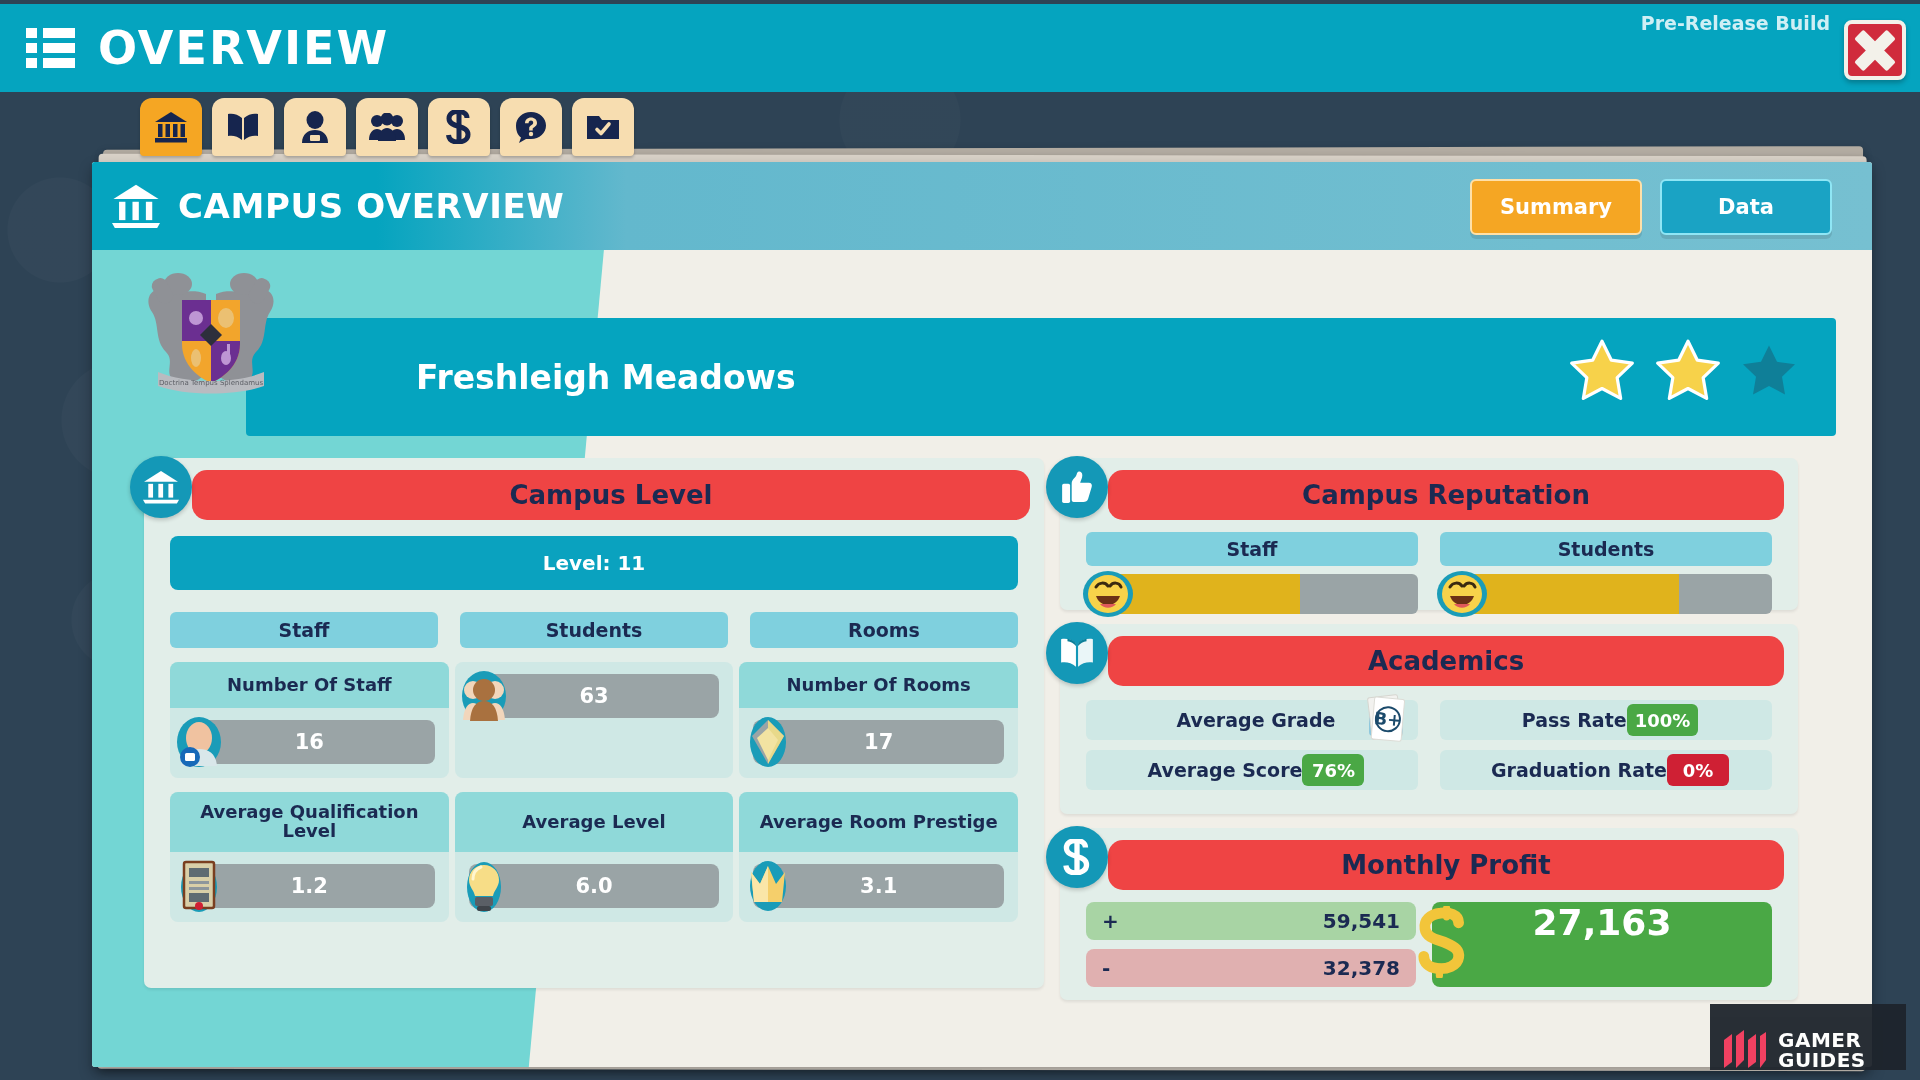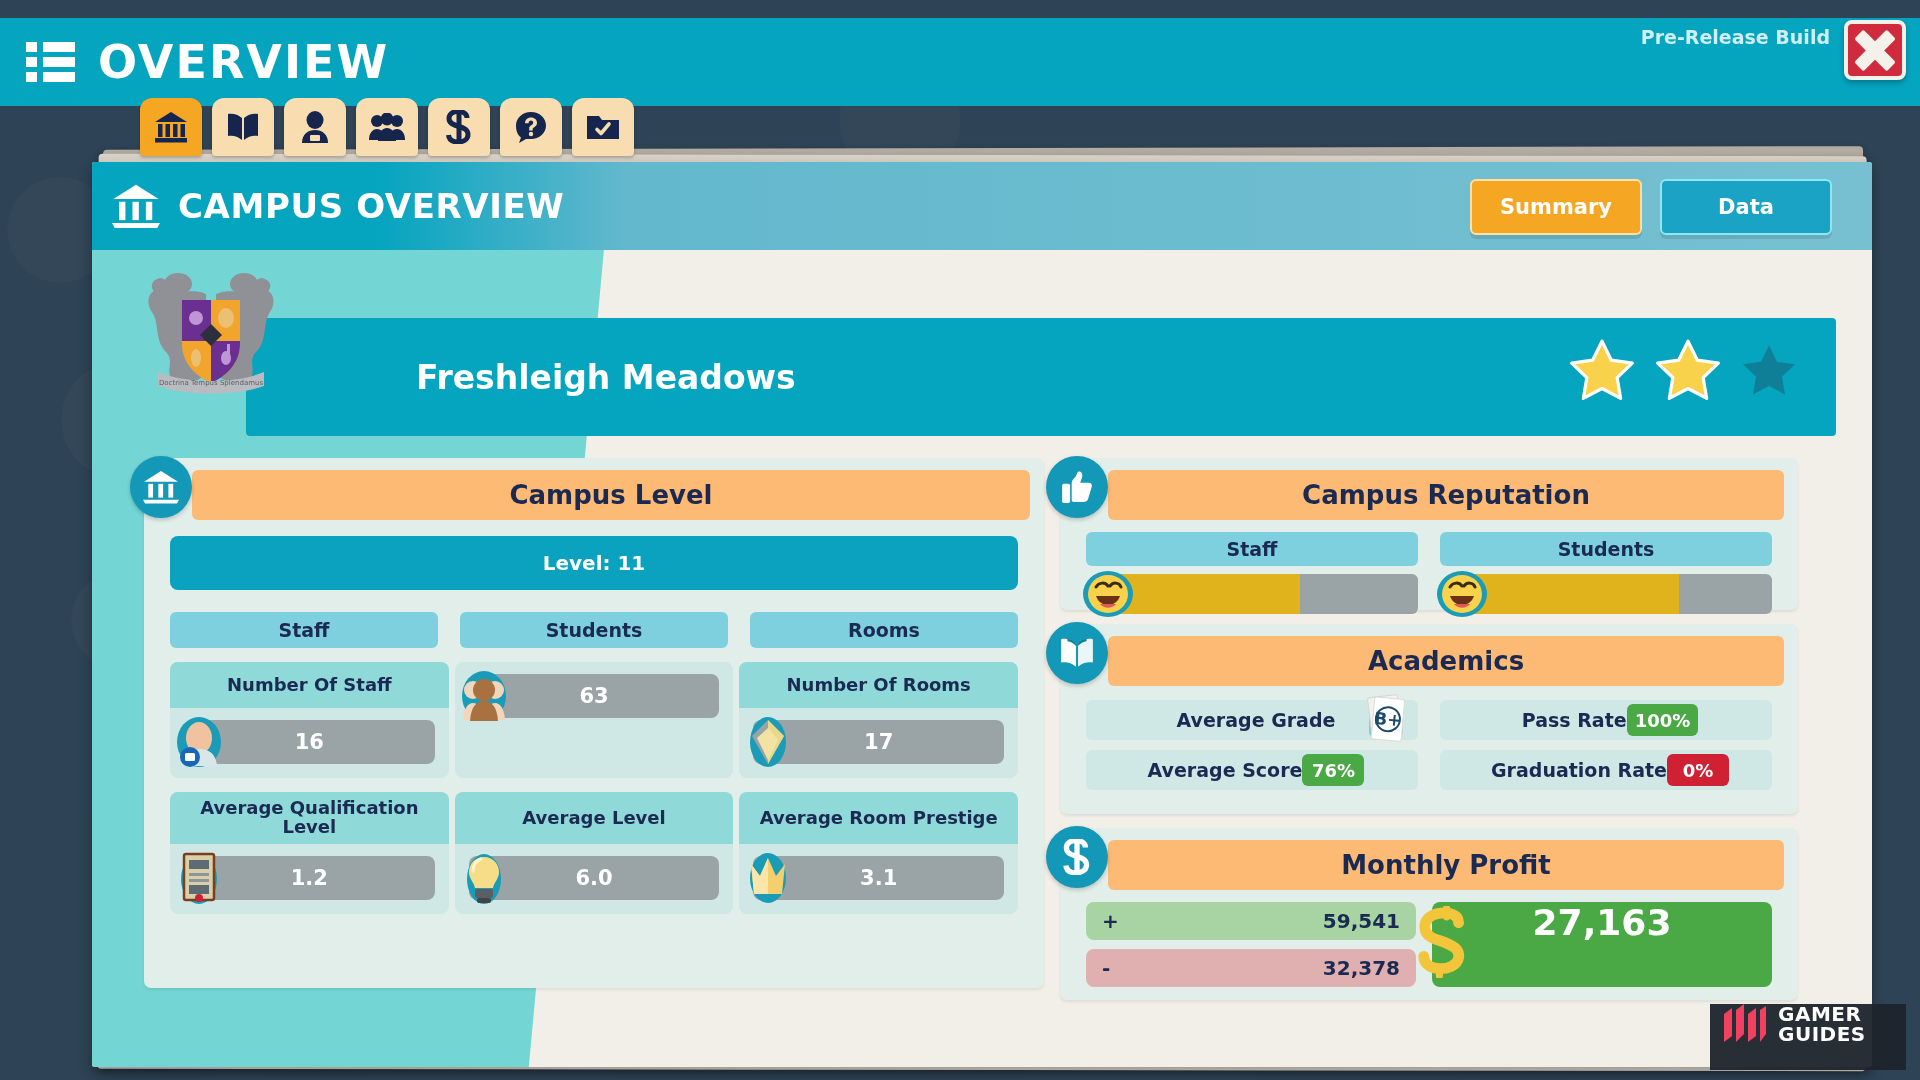--- a/index.html
+++ b/index.html
@@ -19,21 +19,21 @@
       radial-gradient(circle at 120px 420px, rgba(255,255,255,.022) 0 58px, transparent 59px),
       radial-gradient(circle at 120px 620px, rgba(255,255,255,.022) 0 48px, transparent 49px),
       radial-gradient(circle at 60px 230px, rgba(255,255,255,.022) 0 52px, transparent 53px),
       radial-gradient(circle at 900px 120px, rgba(255,255,255,.018) 0 60px, transparent 61px),
       radial-gradient(circle at 1500px 980px, rgba(255,255,255,.018) 0 70px, transparent 71px),
       #2e4355;
   }
 
   
   .topbar {
-    position: absolute; left:0; top:18px; width:1920px; height:88px;
+    position: absolute; left:0; top:4px; width:1920px; height:88px;
     background:#05a4bf;
   }
   .topbar-inner { display:flex; align-items:center; height:88px; padding-left:26px; }
   .list-icon { width:50px; height:42px; position:relative; margin-right:22px; }
   .list-icon i {
     position:absolute; background:#fff; display:block;
   }
   .list-icon .d { width:11px; height:10px; left:0; }
   .list-icon .l { width:32px; height:10px; left:17px; }
   .list-icon .r1 { top:1px; } .list-icon .r2 { top:16px; } .list-icon .r3 { top:31px; }
@@ -133,21 +133,21 @@
   
   .panels { position:absolute; left:52px; top:208px; width:1700px; display:flex; gap:16px; }
   .panel {
     background:#e2eee9; border-radius:7px; position:relative;
     box-shadow:0 2px 3px rgba(0,0,0,.08);
   }
   .panel-left  { width:900px; height:530px; padding:12px 14px 14px 14px; }
   .panel-right-col { width:738px; display:flex; flex-direction:column; gap:14px; }
 
   .panel-title-bar {
-    background:#fdba74; border-radius:6px; height:50px;
+    background:#ef4444; border-radius:15px; height:50px;
     display:flex; align-items:center; justify-content:center;
     color:#1b2a52; font-size:26px; font-weight:bold;
     margin-left:34px; font-family:"DejaVu Sans", sans-serif;
   }
   .panel-badge {
     position:absolute; left:-14px; top:-2px;
     width:62px; height:62px; border-radius:50%;
     background:#1498b7; display:flex; align-items:center; justify-content:center;
     box-shadow:0 2px 4px rgba(0,0,0,.2); z-index:3;
   }
@@ -166,21 +166,21 @@
   }
   .stat-row { display:flex; gap:6px; margin:14px 12px 0 12px; }
   .stat-card {
     flex:1; background:#cfe8e5; border-radius:8px; padding:0 0 14px 0; overflow:hidden;
   }
   .stat-card-title {
     background:#8fd9d9; height:46px; display:flex; align-items:center; justify-content:center;
     color:#1b2a52; font-size:18px; font-weight:bold; text-align:center; line-height:1.05;
     padding:0 6px; font-family:"DejaVu Sans", sans-serif;
   }
-  .stat-card-title.two { height:52px; }
+  .stat-card-title.two { height:60px; }
   .stat-valuebar {
     margin:12px 14px 0 14px; height:44px; background:#9aa4a6; border-radius:8px;
     display:flex; align-items:center; justify-content:center; position:relative;
     color:#fff; font-size:21px; font-weight:bold; font-family:"DejaVu Sans", sans-serif;
   }
   .stat-icon {
     position:absolute; left:-14px; top:-9px; width:58px; height:62px;
     display:flex; align-items:center; justify-content:center;
   }
 
@@ -231,21 +231,21 @@
   .profit-total {
     flex:1; background:#4aa845; border-radius:8px; position:relative;
     display:flex; align-items:flex-start; justify-content:center;
     color:#fff; font-size:36px; font-weight:bold; font-family:"DejaVu Sans", sans-serif;
   }
   .profit-coin { position:absolute; left:-18px; top:4px; width:58px; height:72px; }
 
   
   .watermark {
     position:absolute; right:14px; bottom:10px; width:196px; height:66px;
-    background:#1e242c; display:flex; align-items:flex-start; gap:10px; padding:0 12px;
+    background:#1e242c; display:flex; align-items:flex-end; gap:10px; padding:0 12px;
     opacity:.95;
   }
   .wm-text { color:#fff; font-size:20px; font-weight:bold; line-height:1.0;
              font-family:"DejaVu Sans", sans-serif; letter-spacing:.5px; }
 </style>
 </head>
 <body>
 
 <div id="root">
 

